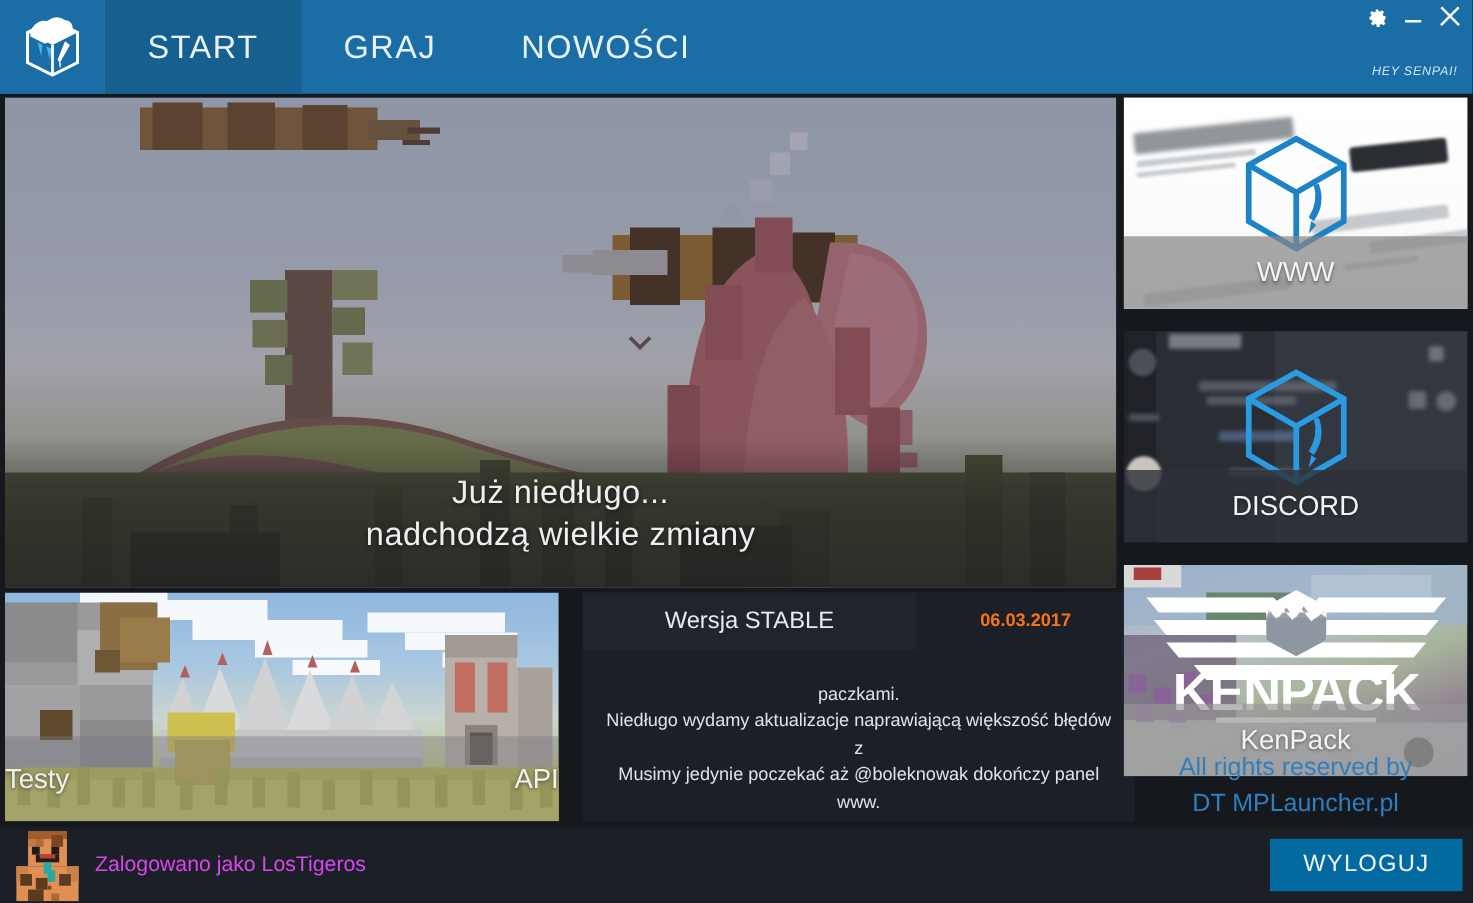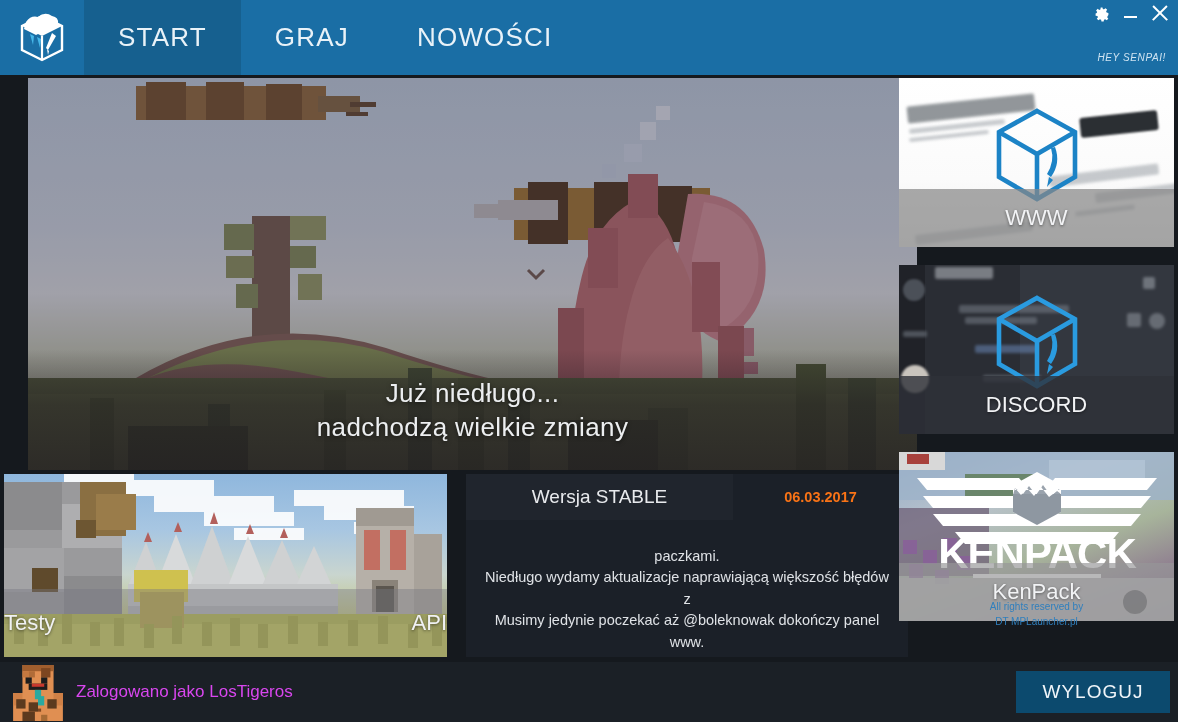--- a/index.html
+++ b/index.html
@@ -46,21 +46,21 @@
   .close-ico::after{ transform:rotate(-45deg); }
 
   .senpai{
     position:absolute; right:12px; top:52px;
     color:#cfe4f2; font-size:10px; letter-spacing:.6px;font-style:italic;
   }
 
   
   .hero{
     position:absolute; left:4px; top:78px; width:889px; height:392px;
-    overflow:hidden; cursor:pointer;margin-left:24px;
+    overflow:hidden; cursor:pointer;
   }
   .hero-img{ position:absolute; inset:0; }
   .hero-sky{
     position:absolute; inset:0;
     background:linear-gradient(#b9cee0 0%, #c8d7e4 38%, #d6dfe4 55%, #b9c3b0 72%, #8d9b78 100%);
   }
   .hero-tint{ position:absolute; inset:0; background:rgba(60,40,55,0.34); }
 
   .hero-caption{
     position:absolute; left:0; right:0; bottom:0; height:120px;
@@ -172,38 +172,38 @@
   .ken-wings{ position:absolute; left:50%; top:42%; transform:translate(-50%,-50%); }
   .ken-grey{
     position:absolute; left:0; right:0; bottom:0; height:58px;
     background:rgba(150,150,152,0.68);
   }
 
   .rights{
     position:absolute; left:899px; top:600px; width:275px;
     text-align:center; line-height:1.45;
   }
-  .rights div{ color:#2f7fbd; font-size:10px; font-weight:300; }
+  .rights div{ color:#2f7fbd; font-size:20px; font-weight:300; }
 
   
   .bottombar{
     position:absolute; left:0; bottom:0; width:1178px; height:60px;
     background:#1b2026;
   }
   .avatar{
     position:absolute; left:12px; top:3px; width:52px; height:56px;
     image-rendering:pixelated;
   }
   .logged{
     position:absolute; left:76px; top:50%; transform:translateY(-50%);
     color:#d946ef; font-size:17px; font-weight:300;
   }
   .logout{
     position:absolute; right:8px; top:9px;
-    width:154px; height:42px; background:#0c4a6e;
+    width:154px; height:42px; background:#0369a1;
     display:flex; align-items:center; justify-content:center;
     color:#f0f5f9; font-size:19px; font-weight:300; letter-spacing:1px;
     cursor:pointer; border:none;
   }
 </style>
 </head>
 <body>
 
 <div class="topbar">
 

